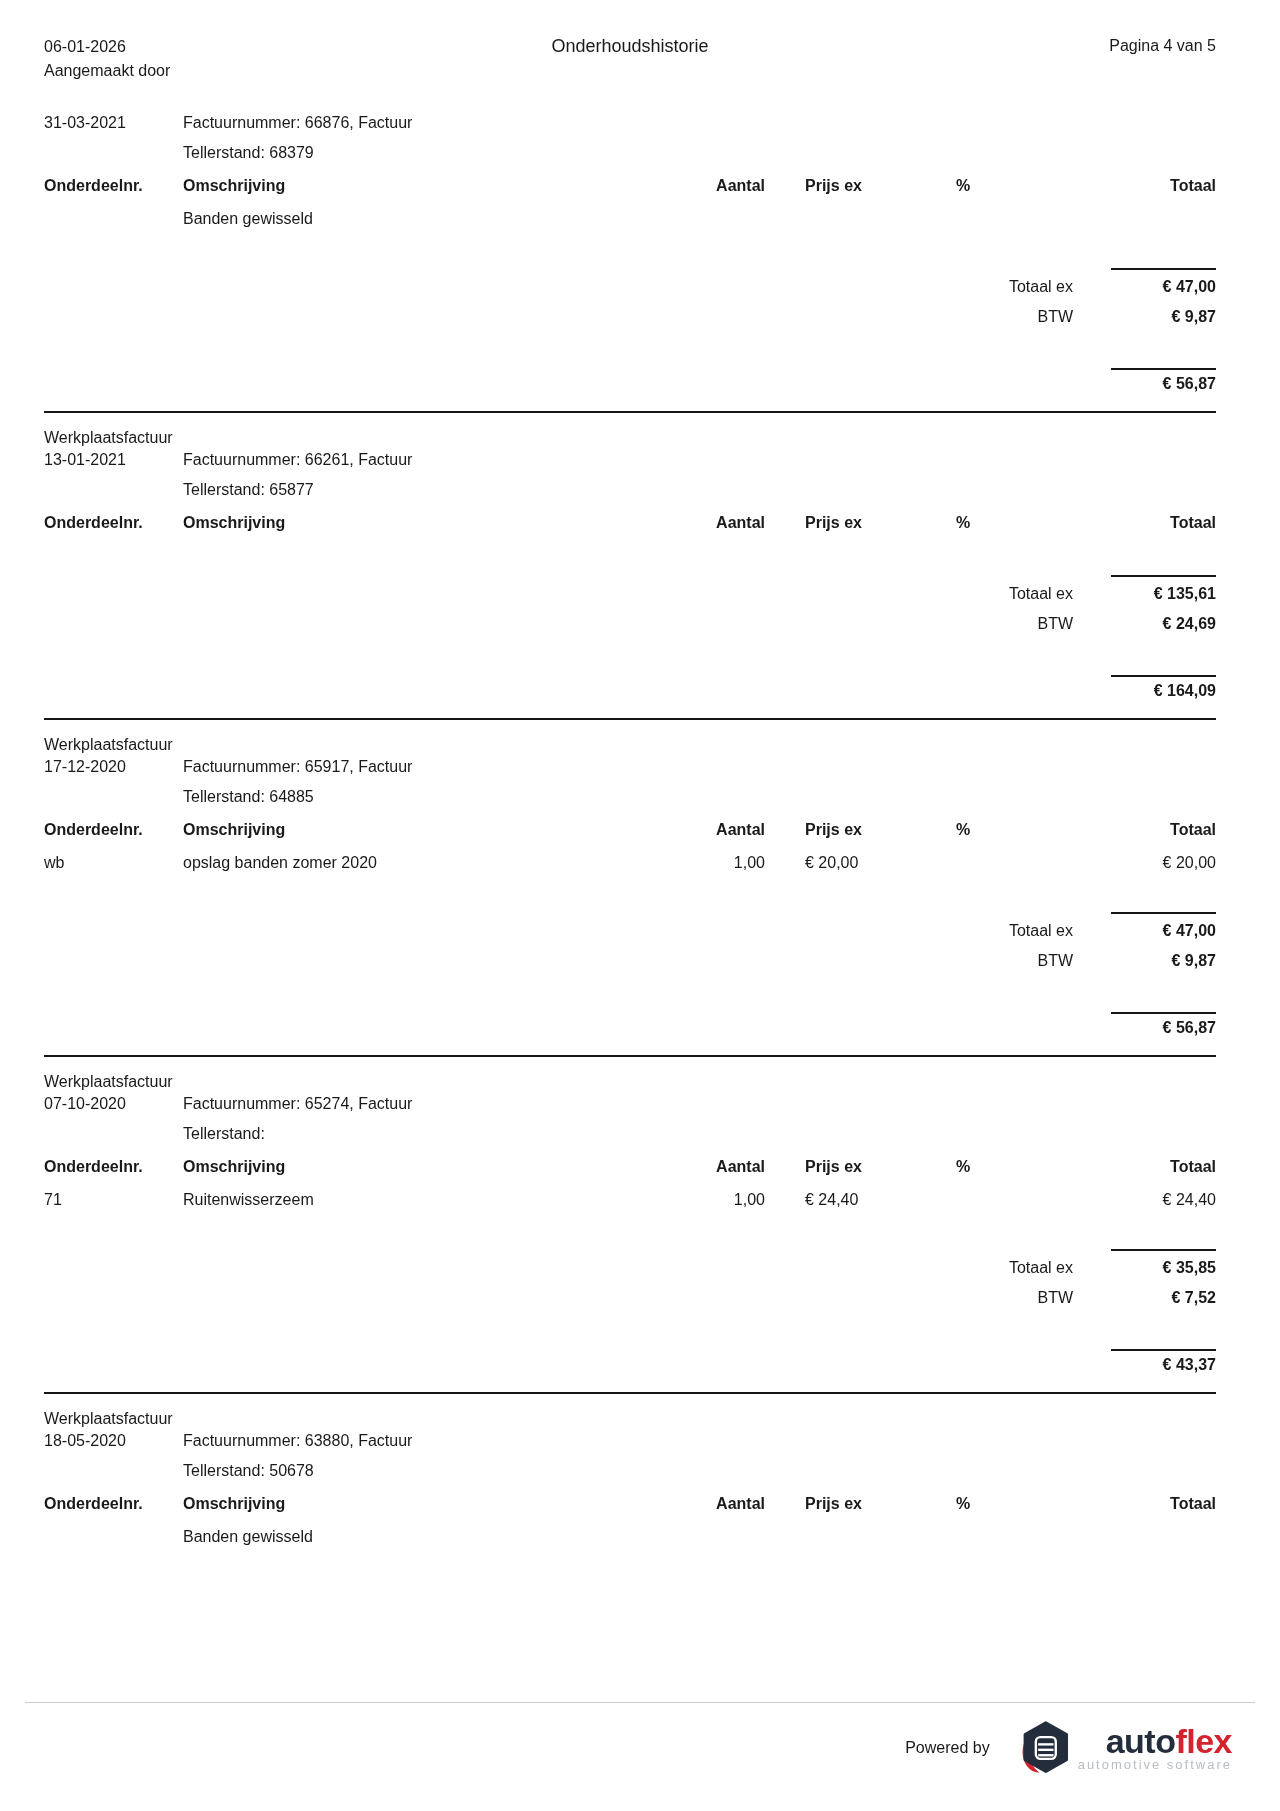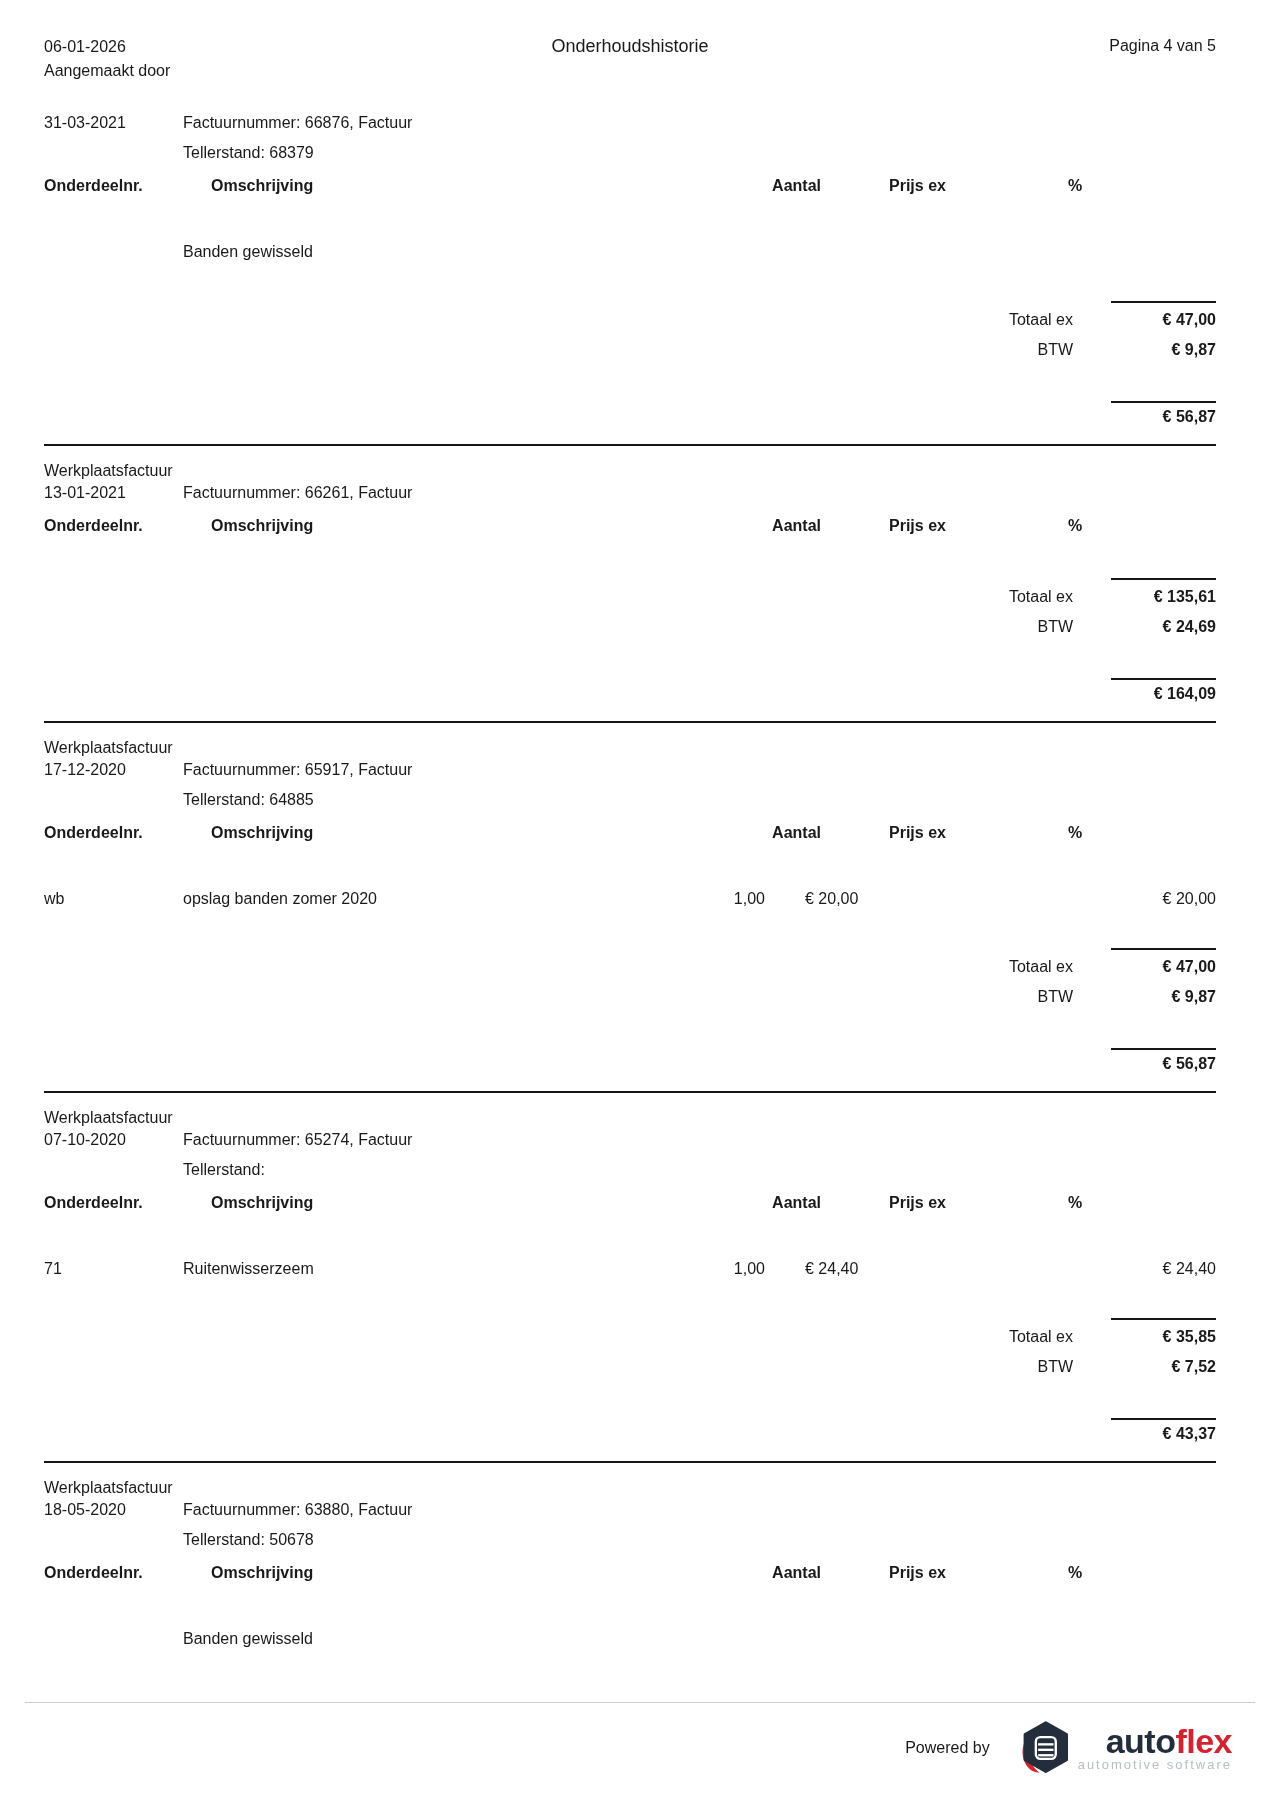--- a/index.html
+++ b/index.html
@@ -21,22 +21,22 @@
   .top-page { position:absolute; top:37px; right:0; }
 
   
   .block-rule { border-top:2.5px solid #161616; }
   .wpf-row { line-height:27px; padding-top:11px; height:30px; }
 
   .meta-row { display:grid; grid-template-columns:139px 1fr; line-height:30px; }
   .meta-row.first { margin-top:2px; }
 
   .trow { display:grid; grid-template-columns:139px 417px 165px 128px 140px 183px; }
-  .thead { font-weight:bold; line-height:36px;gap:28px; }
-  .item-row { line-height:30px;margin-top:33px; }
+  .thead { font-weight:bold; line-height:36px; }
+  .item-row { line-height:30px; }
   .c3 { text-align:right; }
   .c4 { padding-left:40px; }
   .c5 { text-align:center; }
   .c6 { text-align:right; }
 
   .short-rule { width:105px; margin-left:auto; border-top:2px solid #161616; }
   .short-rule.one { margin-top:34px; }
   .short-rule.two { margin-top:36px; }
 
   .tot-row { display:grid; grid-template-columns:721px 308px 143px; line-height:30px; }
@@ -118,20 +118,21 @@
 
     <section class="invoice">
       <div class="block-rule"></div>
       <div class="wpf-row">Werkplaatsfactuur</div>
       <div class="meta-row first">
         <span>13-01-2021</span>
         <span>Factuurnummer: 66261, Factuur</span>
       </div>
       <div class="meta-row">
         <span></span>
+        <span>Tellerstand: 65877</span>
       </div>
       <div class="trow thead">
         <span class="c1">Onderdeelnr.</span>
         <span class="c2">Omschrijving</span>
         <span class="c3">Aantal</span>
         <span class="c4">Prijs ex</span>
         <span class="c5">%</span>
         <span class="c6">Totaal</span>
       </div>
       <div class="short-rule one"></div>

